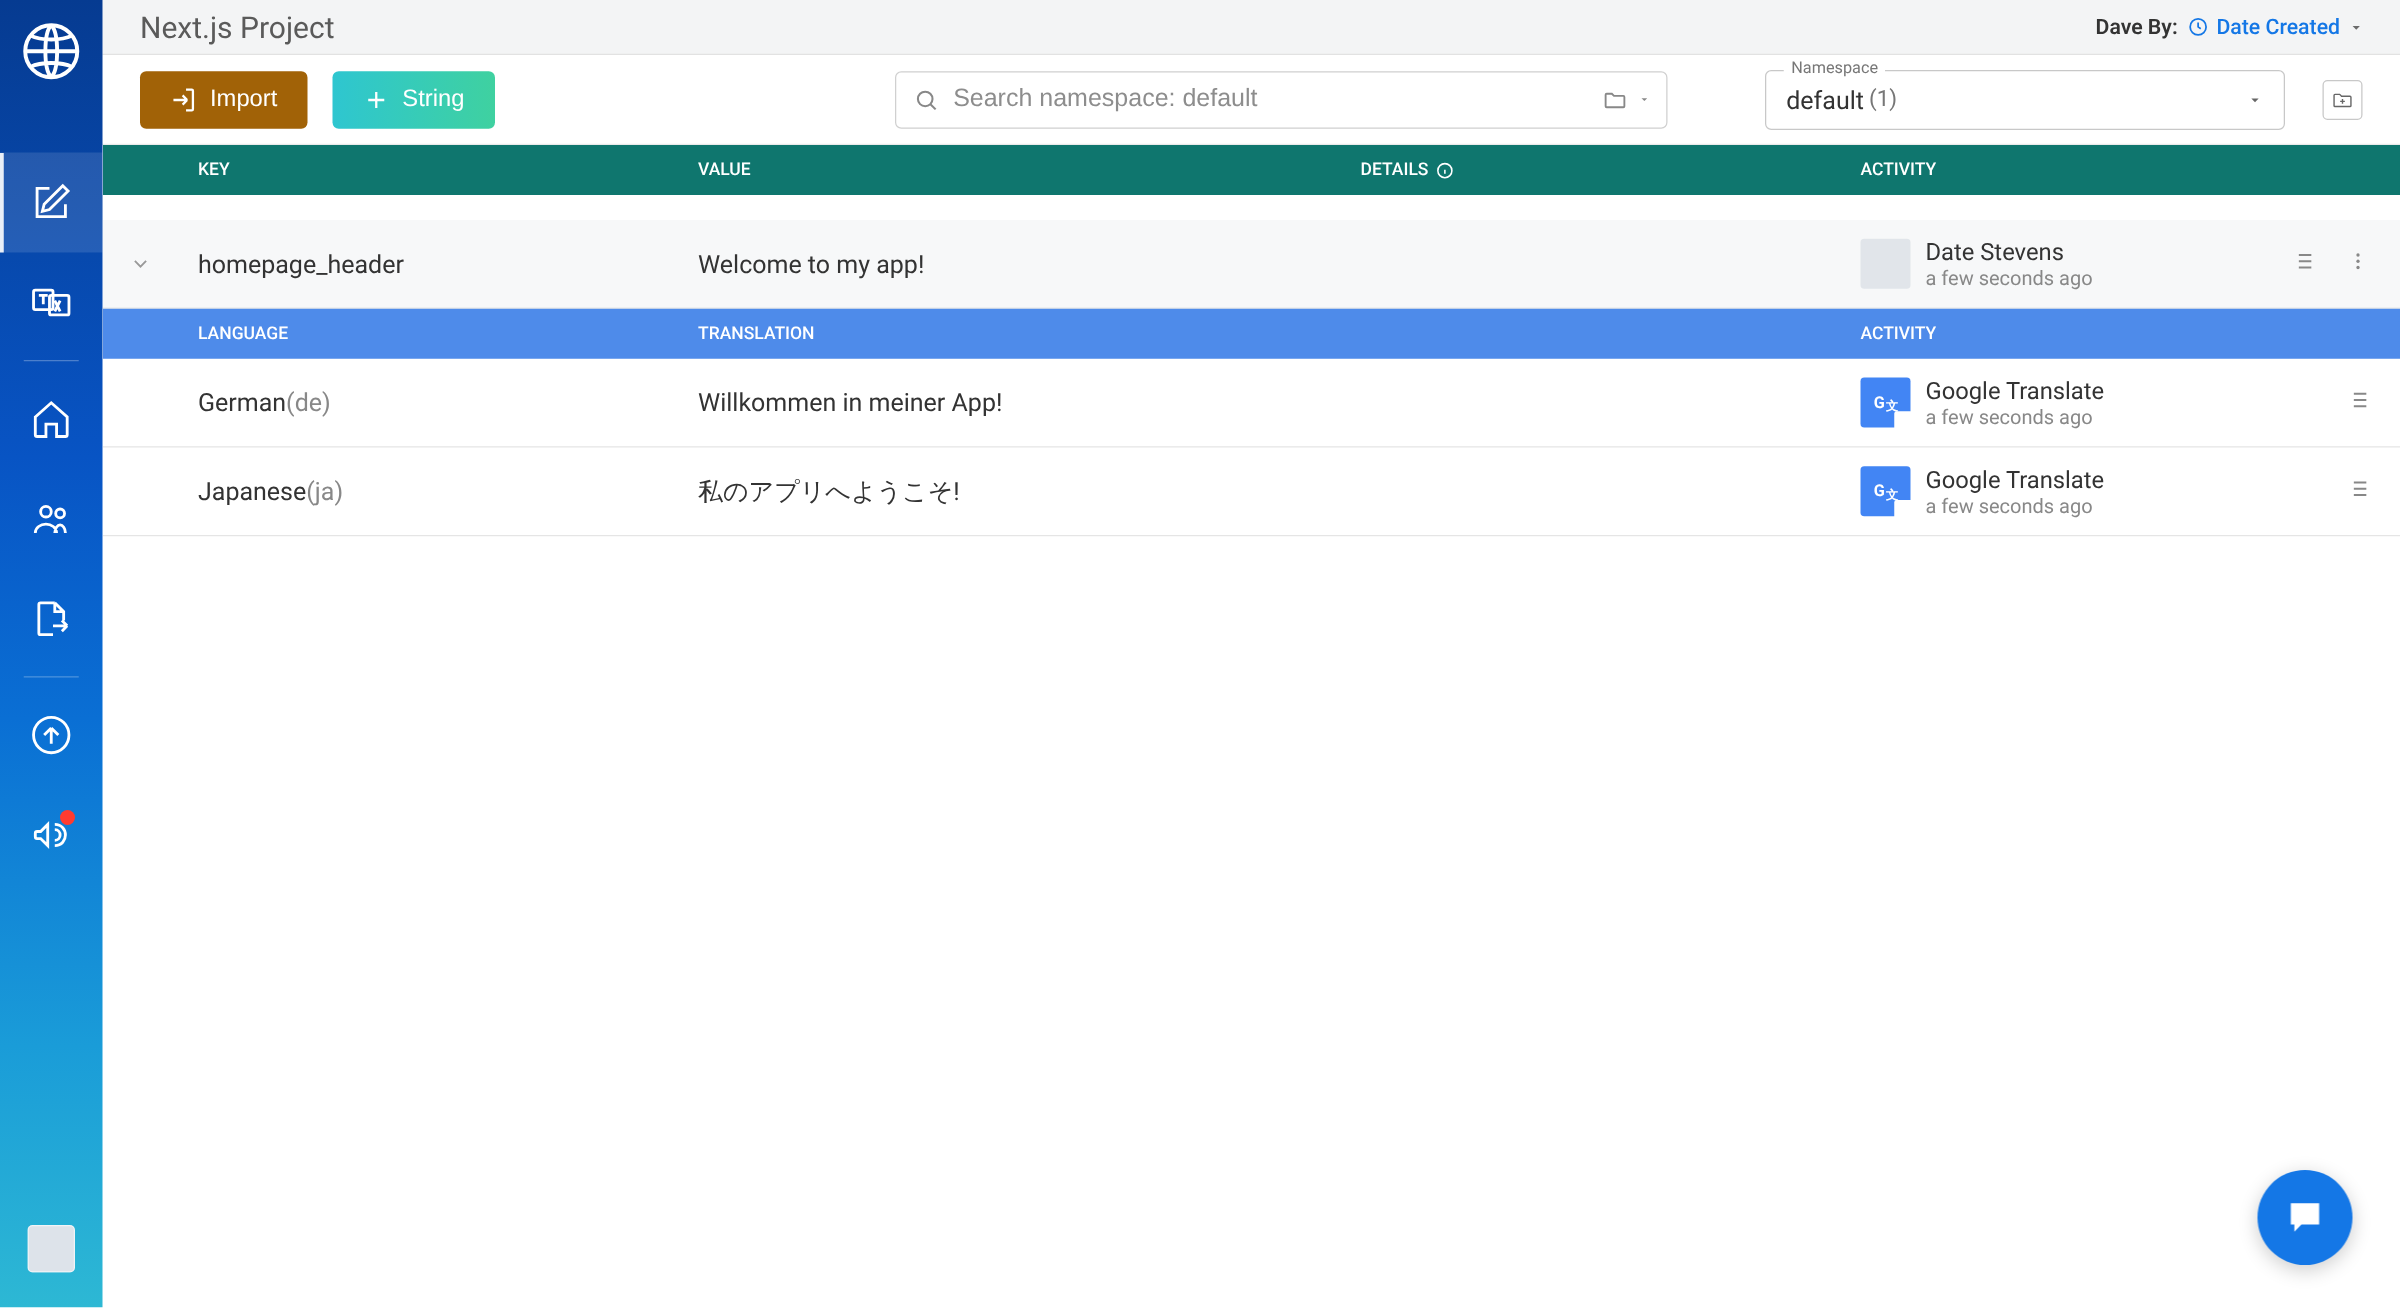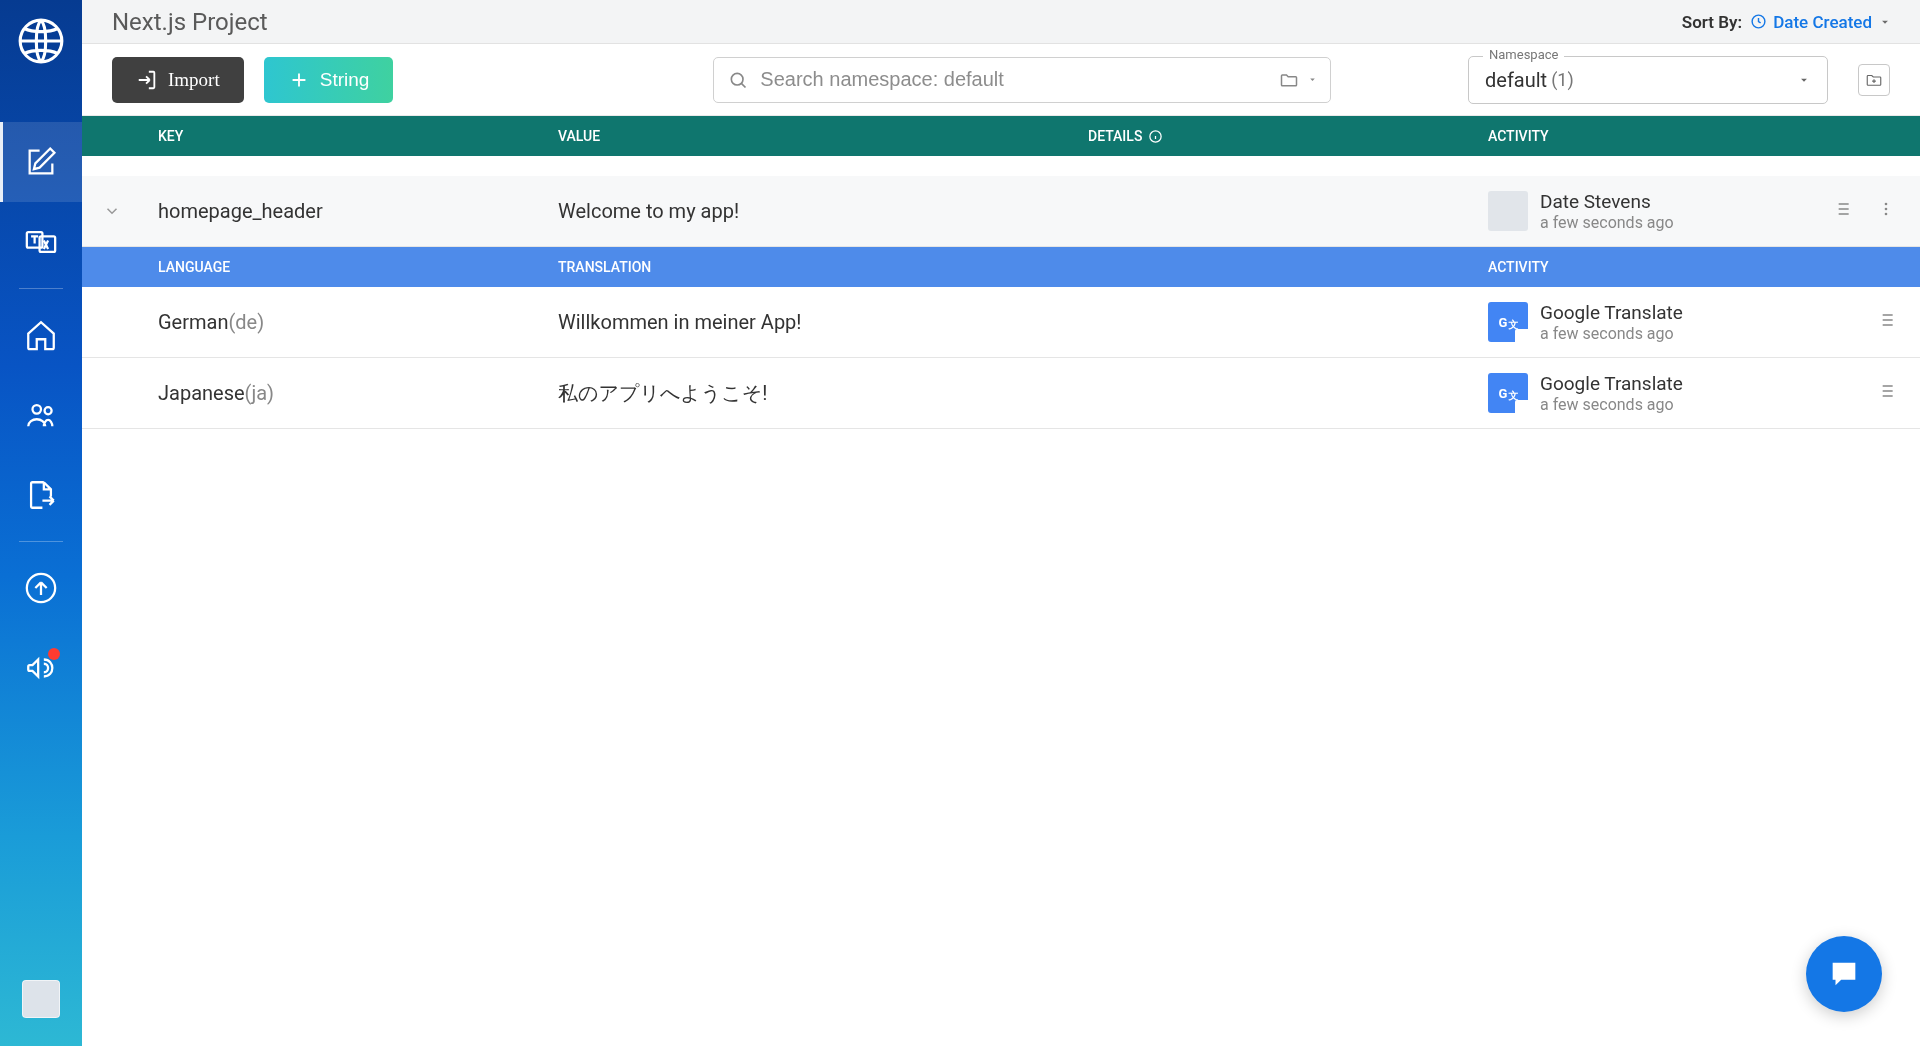--- a/index.html
+++ b/index.html
@@ -55,38 +55,38 @@
 
 
 .toolbar {
   height:72px; display:flex; align-items:center; padding:0 30px; gap:20px;
   border-bottom:1px solid #eaeaea;
 }
 .btn {
   display:inline-flex; align-items:center; gap:10px; padding:0 24px; height:46px;
   border-radius:5px; font-size:19px; cursor:pointer; border:none;
 }
-.btn-primary { background:#404040; color:#fff;font-family:Liberation Serif, serif; }
+.btn-primary { background:#a16207; color:#fff; }
 .btn-accent { background:linear-gradient(90deg,#2ec6d0,#3fd1a0); color:#fff; }
 .btn svg { width:22px; height:22px; stroke:#fff; fill:none; stroke-width:2; }
 .toolbar-spacer { width:280px; }
 .search-wrap {
   position:relative; width:618px; height:46px; border:1px solid #d0d0d0; border-radius:5px;
   display:flex; align-items:center;
 }
 .search-wrap .search-icon { position:absolute; left:14px; top:50%; transform:translateY(-50%); width:20px; height:20px; stroke:#888; fill:none; stroke-width:2; }
 .search-wrap input {
   border:none; outline:none; flex:1; height:100%; padding-left:46px; font-size:20px; color:#333; background:transparent;
 }
 .search-wrap input::placeholder { color:#8d8d8d; }
 .search-wrap .folder-icon { width:20px; height:20px; margin-right:8px; stroke:#888; fill:none; stroke-width:1.8; }
 .search-wrap .folder-caret { width:11px; height:11px; fill:#888; margin-right:12px; }
 .toolbar-flexgrow { flex:1; }
 .namespace-box {
-  position:relative; width:360px; height:48px; border:1px solid #c8c8c8; border-radius:5px;
+  position:relative; width:416px; height:48px; border:1px solid #c8c8c8; border-radius:5px;
   display:flex; align-items:center; padding:0 16px; cursor:pointer;
 }
 .namespace-box .ns-label {
   position:absolute; top:-10px; left:14px; background:#fff; padding:0 6px;
   font-size:13px; color:#777;
 }
 .namespace-box .ns-value { font-size:20px; color:#333; }
 .namespace-box .ns-count { color:#777; font-size:18px; margin-left:4px; }
 .namespace-box .ns-caret { margin-left:auto; width:14px; height:14px; fill:#666; }
 .add-ns {
@@ -198,21 +198,21 @@
       <span class="badge-dot"></span>
     </div>
     <div class="avatar"></div>
   </nav>
 
   <div class="main">
 
     <div class="header">
       <div class="project-title">Next.js Project</div>
       <div class="header-spacer"></div>
-      <span class="sort-label">Sort By:</span>
+      <span class="sort-label">Dave By:</span>
       <span class="sort-value">
         <svg class="clock" viewBox="0 0 24 24">
             <circle cx="12" cy="12" r="9"></circle>
             <path d="M12 7v5l3 2"></path>
           </svg>
         <span>Date Created</span>
         <svg class="caret" viewBox="0 0 24 24">
             <path d="M7 10l5 5 5-5z"></path>
           </svg>
       </span>

